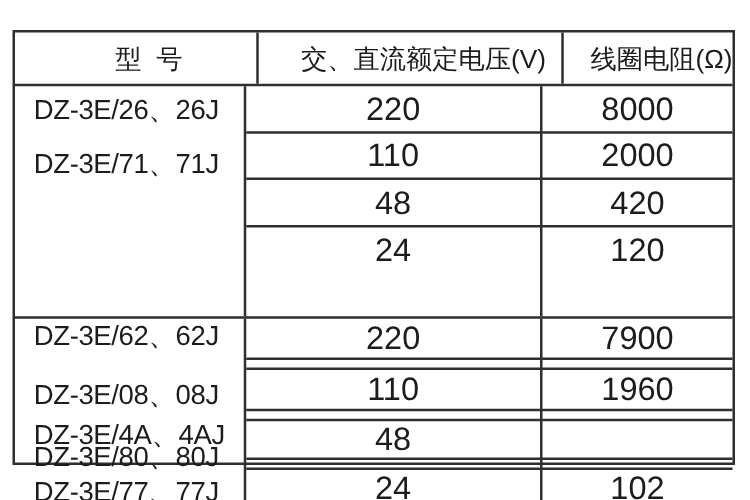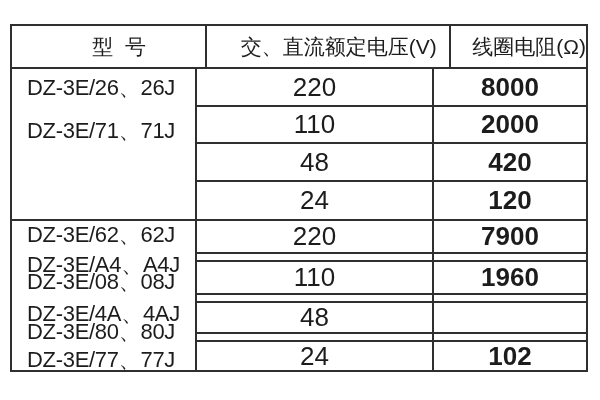--- a/index.html
+++ b/index.html
@@ -13,21 +13,21 @@
     box-sizing:border-box;border:2px solid var(--bc,#2f2f2f);background:#ffffff;
   }
   .spec-table *,{box-sizing:border-box;}
   .hrow{display:flex;height:43px;box-sizing:border-box;border-bottom:2px solid var(--bc,#2f2f2f);}
   .hcell{display:flex;align-items:center;justify-content:center;
     font-size:21px;white-space:pre;box-sizing:border-box;margin-left:21px;}
   .hcell.c1{width:185px;border-right:2px solid var(--bc,#2f2f2f);}
   .hcell.c2{width:237px;border-right:2px solid var(--bc,#2f2f2f);}
   .hcell.c3{flex:1;}
   .section{display:flex;box-sizing:border-box;}
-  .sec1{height:150px;}
+  .sec1{height:184px;}
   .sec2{height:151px;border-top:2px solid var(--bc,#2f2f2f);}
   .mcell{position:relative;width:185px;box-sizing:border-box;
     border-right:2px solid var(--bc,#2f2f2f);}
   .mname{position:absolute;left:15px;font-size:22px;line-height:26px;
     letter-spacing:-0.3px;white-space:nowrap;}
   .sec2 .mname{line-height:22px;font-size:22px;}
   .rows{position:relative;flex:1;display:flex;flex-direction:column;box-sizing:border-box;}
   .vdiv{position:absolute;left:235px;top:0;bottom:0;width:2px;
     background:var(--bc,#2f2f2f);z-index:2;}
   .drow{display:flex;box-sizing:border-box;}
@@ -37,21 +37,21 @@
   .sec1 .drow.rD{height:37px;}
   .sec2 .drow.b1{height:33px;border-bottom:2px solid var(--bc,#2f2f2f);}
   .sec2 .drow.b2{height:35px;margin-top:6px;border-top:2px solid var(--bc,#2f2f2f);
     border-bottom:2px solid var(--bc,#2f2f2f);}
   .sec2 .drow.b3{height:33px;margin-top:6px;border-top:2px solid var(--bc,#2f2f2f);
     border-bottom:2px solid var(--bc,#2f2f2f);}
   .sec2 .drow.b4{height:30px;margin-top:6px;border-top:2px solid var(--bc,#2f2f2f);}
   .dcell{display:flex;align-items:center;justify-content:center;
     font-size:26px;box-sizing:border-box;}
   .dcell.c2{width:235px;}
-  .dcell.c3{flex:1;margin-left:2px;font-weight:bold;}
+  .dcell.c3{flex:1;margin-left:2px;}
 </style>
 </head>
 <body>
 
 <div class="stage" style="--bc: #2f2f2f; --txt: #1c1c1c; background: rgb(255, 255, 255);">
   <div class="spec-table">
 
     <div class="hrow">
       <div class="hcell c1">型  号</div>
       <div class="hcell c2">交、直流额定电压(V)</div>
@@ -80,21 +80,20 @@
         <div class="drow rD">
           <div class="dcell c2">24</div>
           <div class="dcell c3">120</div>
         </div>
       </div>
     </div>
 
     <div class="section sec2">
       <div class="mcell">
         <span class="mname" style="top:3px">DZ-3E/62、62J</span>
-        <span class="mname" style="top:33px">DZ-3E/A4、A4J</span>
         <span class="mname" style="top:50px">DZ-3E/08、08J</span>
         <span class="mname" style="top:82px">DZ-3E/4A、4AJ</span>
         <span class="mname" style="top:100px">DZ-3E/80、80J</span>
         <span class="mname" style="top:128px">DZ-3E/77、77J</span>
       </div>
       <div class="rows">
         <div class="vdiv"></div>
         <div class="drow b1">
           <div class="dcell c2">220</div>
           <div class="dcell c3">7900</div>

